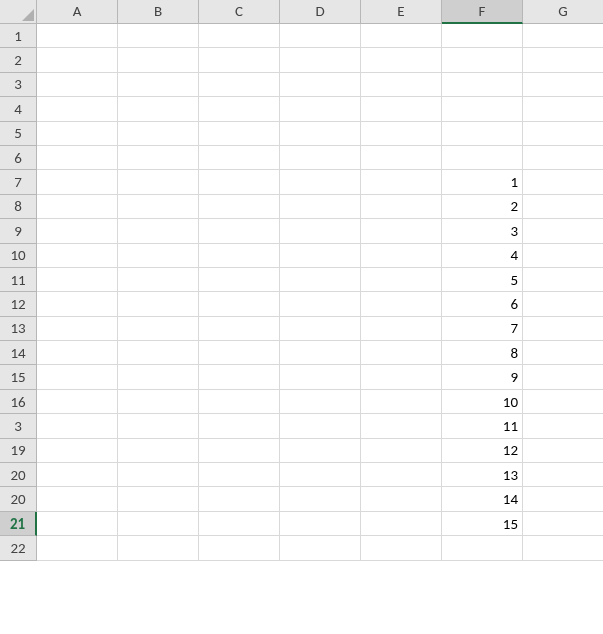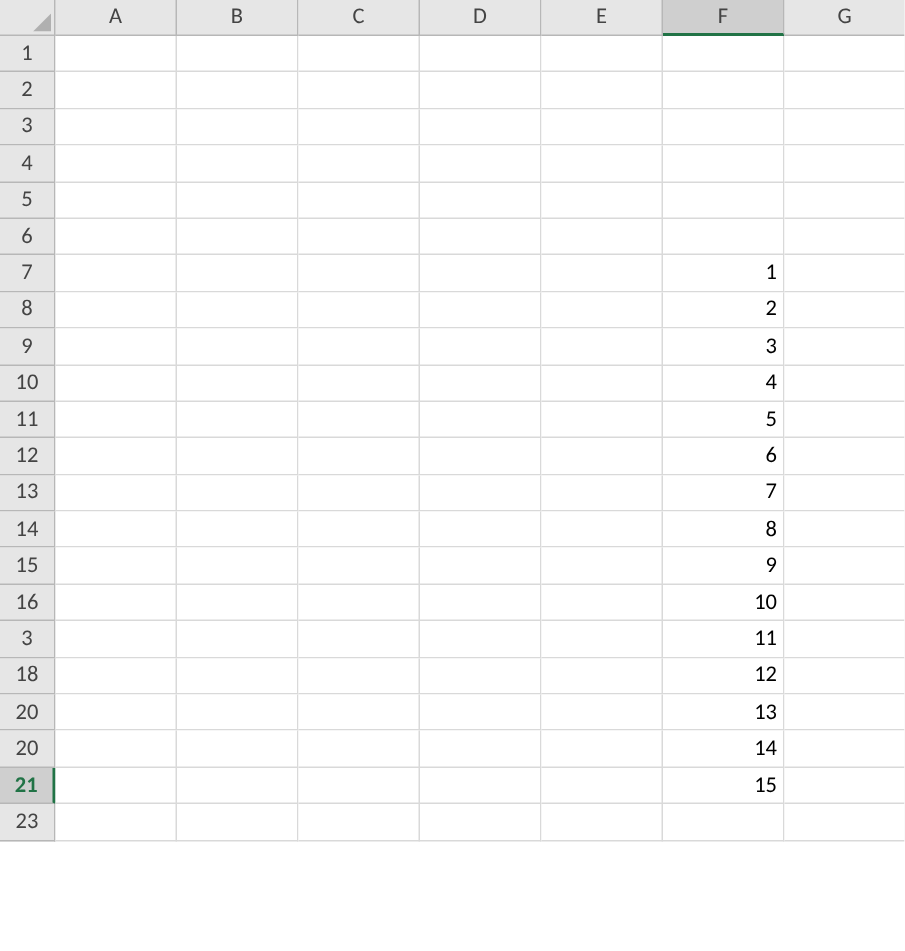--- a/index.html
+++ b/index.html
@@ -324,21 +324,21 @@
       <div class="cell" style="width: 81px; height: 24.4px;"></div>
       <div class="cell" style="width: 81px; height: 24.4px;"></div>
       <div class="cell" style="width: 81px; height: 24.4px;"></div>
       <div class="cell" style="width: 81px; height: 24.4px;">
         <span>11</span>
       </div>
       <div class="cell" style="width: 81px; height: 24.4px;"></div>
     </div>
     <div class="row">
       <div class="row-header" style="height: 24.4px;">
-        <span>18</span>
+        <span>19</span>
       </div>
       <div class="cell" style="width: 81px; height: 24.4px;"></div>
       <div class="cell" style="width: 81px; height: 24.4px;"></div>
       <div class="cell" style="width: 81px; height: 24.4px;"></div>
       <div class="cell" style="width: 81px; height: 24.4px;"></div>
       <div class="cell" style="width: 81px; height: 24.4px;"></div>
       <div class="cell" style="width: 81px; height: 24.4px;">
         <span>12</span>
       </div>
       <div class="cell" style="width: 81px; height: 24.4px;"></div>
@@ -380,21 +380,21 @@
       <div class="cell" style="width: 81px; height: 24.4px;"></div>
       <div class="cell" style="width: 81px; height: 24.4px;"></div>
       <div class="cell" style="width: 81px; height: 24.4px;"></div>
       <div class="cell" style="width: 81px; height: 24.4px;">
         <span>15</span>
       </div>
       <div class="cell" style="width: 81px; height: 24.4px;"></div>
     </div>
     <div class="row">
       <div class="row-header" style="height: 24.4px;">
-        <span>23</span>
+        <span>22</span>
       </div>
       <div class="cell" style="width: 81px; height: 24.4px;"></div>
       <div class="cell" style="width: 81px; height: 24.4px;"></div>
       <div class="cell" style="width: 81px; height: 24.4px;"></div>
       <div class="cell" style="width: 81px; height: 24.4px;"></div>
       <div class="cell" style="width: 81px; height: 24.4px;"></div>
       <div class="cell" style="width: 81px; height: 24.4px;"></div>
       <div class="cell" style="width: 81px; height: 24.4px;"></div>
     </div>
   </div>

